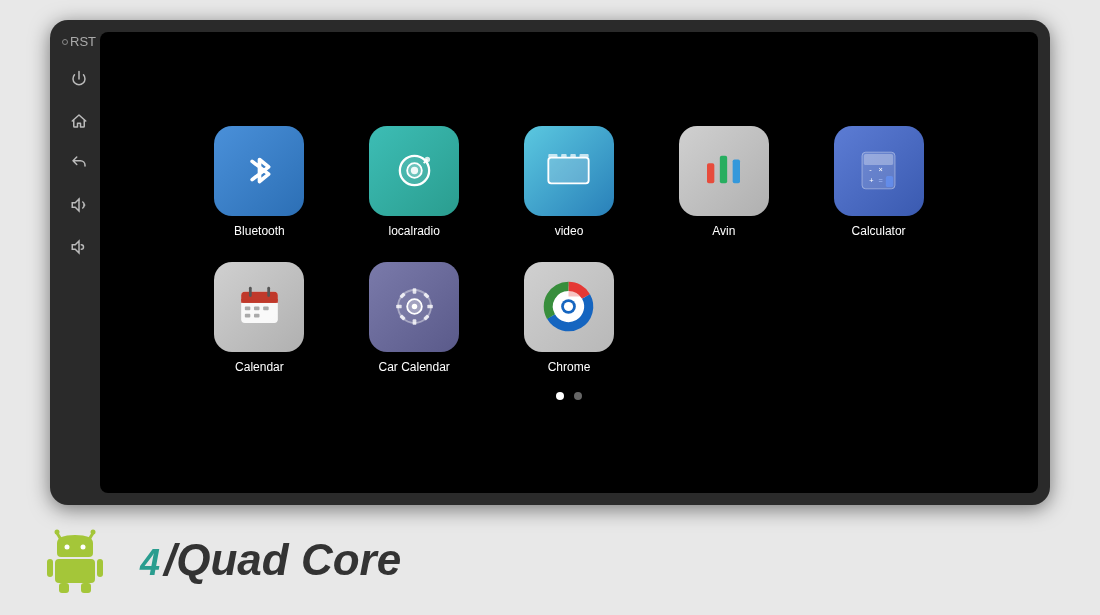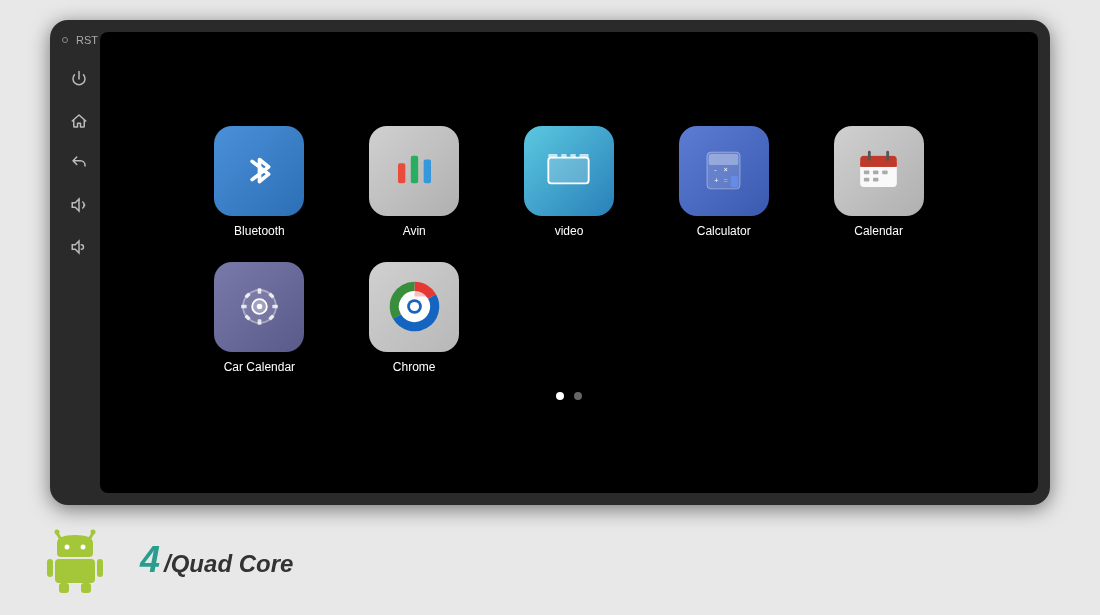--- a/index.html
+++ b/index.html
@@ -35,28 +35,28 @@
       height: 100%;
       display: flex;
       flex-direction: column;
       align-items: center;
       gap: 0;
       padding: 4px 0;
       position: relative;
     }
 
     .rst-label {
-      font-size: 11px;
+      font-size: 13px;
       color: #aaa;
       position: absolute;
       top: 2px;
       left: 4px;
       display: flex;
       align-items: center;
-      gap: 8px;
+      gap: 2px;
     }
 
     .rst-dot {
       width: 6px;
       height: 6px;
       border-radius: 50%;
       border: 1px solid #888;
       display: inline-block;
     }
 
@@ -256,45 +256,57 @@
       <div class="app-item">
         <div class="app-icon icon-bluetooth">
           <svg class="icon-inner-svg" viewBox="0 0 60 60" fill="none">
             <path d="M22 20l18 14-10 8V18l10 8-18 14" stroke="white" stroke-width="4" stroke-linecap="round" stroke-linejoin="round"></path>
           </svg>
         </div>
         <span class="app-label">Bluetooth</span>
       </div>
 
 
-
-
-      <div class="app-item">
-        <div class="app-icon icon-avin">
-          <svg class="icon-inner-svg" viewBox="0 0 60 60" fill="none">
-
-            <rect x="12" y="22" width="8" height="22" rx="2" fill="#e74c3c"></rect>
-            <rect x="26" y="14" width="8" height="30" rx="2" fill="#27ae60"></rect>
-            <rect x="40" y="18" width="8" height="26" rx="2" fill="#3498db"></rect>
-          </svg>
-        </div>
-        <span class="app-label">Avin</span>
-      </div>
+      <div class="app-item">
+        <div class="app-icon icon-localradio">
+          <svg class="icon-inner-svg" viewBox="0 0 60 60" fill="none">
+            <circle cx="30" cy="30" r="16" stroke="white" stroke-width="2.5" fill="rgba(255,255,255,0.1)"></circle>
+            <circle cx="30" cy="30" r="8" stroke="white" stroke-width="2" fill="rgba(255,255,255,0.2)"></circle>
+            <circle cx="30" cy="30" r="4" fill="white" opacity="0.9"></circle>
+            <circle cx="44" cy="18" r="3" fill="white" opacity="0.8"></circle>
+            <line x1="40" y1="22" x2="44" y2="18" stroke="white" stroke-width="2"></line>
+          </svg>
+        </div>
+        <span class="app-label">localradio</span>
+      </div>
+
 
       <div class="app-item">
         <div class="app-icon icon-video">
           <svg class="icon-inner-svg" viewBox="0 0 60 60" fill="none">
             <rect x="8" y="16" width="44" height="28" rx="3" fill="rgba(255,255,255,0.2)" stroke="white" stroke-width="2"></rect>
             <rect x="8" y="12" width="10" height="4" rx="1" fill="white" opacity="0.7"></rect>
             <rect x="22" y="12" width="6" height="4" rx="1" fill="white" opacity="0.7"></rect>
             <rect x="32" y="12" width="6" height="4" rx="1" fill="white" opacity="0.7"></rect>
             <rect x="42" y="12" width="10" height="4" rx="1" fill="white" opacity="0.7"></rect>
           </svg>
         </div>
         <span class="app-label">video</span>
+      </div>
+
+      <div class="app-item">
+        <div class="app-icon icon-avin">
+          <svg class="icon-inner-svg" viewBox="0 0 60 60" fill="none">
+
+            <rect x="12" y="22" width="8" height="22" rx="2" fill="#e74c3c"></rect>
+            <rect x="26" y="14" width="8" height="30" rx="2" fill="#27ae60"></rect>
+            <rect x="40" y="18" width="8" height="26" rx="2" fill="#3498db"></rect>
+          </svg>
+        </div>
+        <span class="app-label">Avin</span>
       </div>
 
       <div class="app-item">
         <div class="app-icon icon-calculator">
           <svg class="icon-inner-svg" viewBox="0 0 60 60" fill="none">
             <rect x="12" y="10" width="36" height="40" rx="4" fill="rgba(255,255,255,0.15)" stroke="rgba(255,255,255,0.4)" stroke-width="1"></rect>
             <rect x="14" y="12" width="32" height="12" rx="2" fill="rgba(255,255,255,0.3)"></rect>
             <text x="20" y="32" fill="white" font-size="8" font-family="Arial">-</text>
             <text x="30" y="32" fill="white" font-size="8" font-family="Arial">×</text>
             <text x="20" y="44" fill="white" font-size="8" font-family="Arial">+</text>
@@ -395,15 +407,15 @@
       <rect x="2" y="34" width="6" height="18" rx="3" fill="#a4c639"></rect>
       <rect x="52" y="34" width="6" height="18" rx="3" fill="#a4c639"></rect>
 
       <rect x="14" y="58" width="10" height="10" rx="3" fill="#a4c639"></rect>
       <rect x="36" y="58" width="10" height="10" rx="3" fill="#a4c639"></rect>
     </svg>
   </div>
 
   <div style="display:flex;align-items:baseline;gap:4px;">
     <span class="quad-core-text" style="color:#2a9d8f;font-size:36px;font-weight:900;font-style:italic;">4</span>
-    <span class="quad-core-text" style="color:#333;font-size:24px;font-weight:900;font-style:italic;">/Quad Core</span>
+    <span class="quad-core-text" style="color:#333;font-size:44px;font-weight:900;font-style:italic;">/Quad Core</span>
   </div>
 </div>
 
 </body></html>

